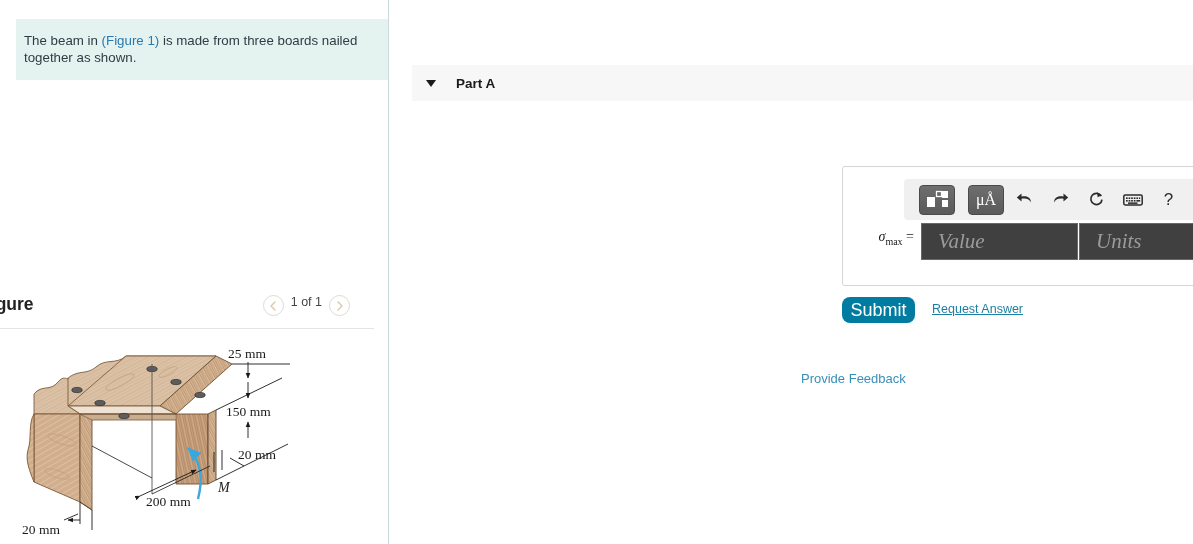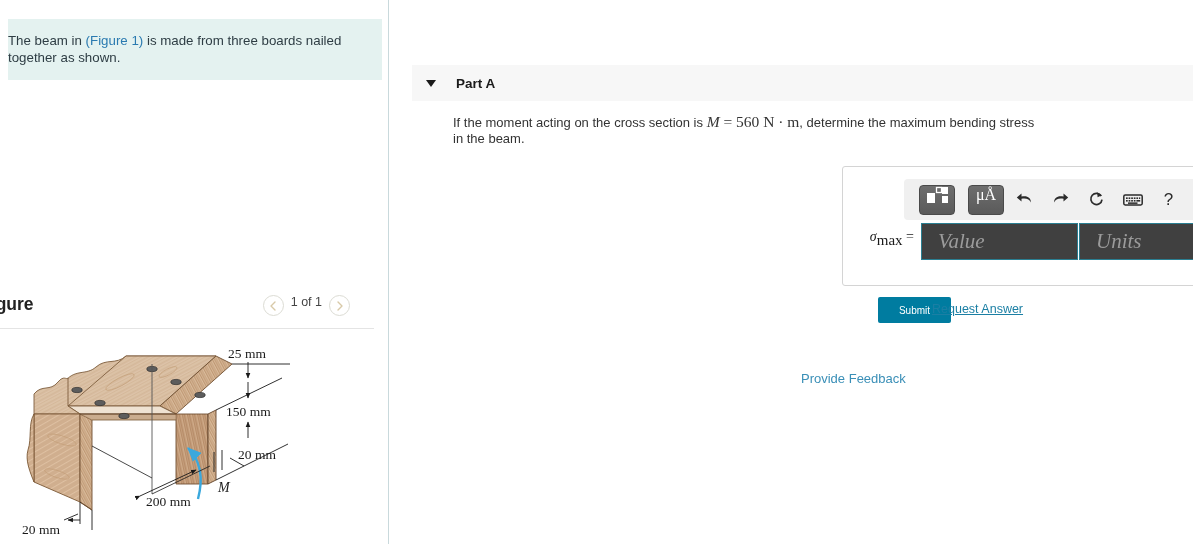--- a/index.html
+++ b/index.html
@@ -23,24 +23,24 @@
     left: 0; top: 0;
     width: 389px;
     height: 544px;
     background: #ffffff;
     border-right: 1px solid #c9d9dc;
     box-sizing: border-box;
     overflow: hidden;
   }
   #problem-statement {
     position: absolute;
-    left: 8px; top: 19px;
+    left: 16px; top: 19px;
     width: 374px;
     background: #e4f2f0;
-    padding: 13px 0 14px 0;
+    padding: 13px 0 14px 8px;
     box-sizing: border-box;
     font-size: 13.3px;
     line-height: 17px;
     color: #2e3d44;
   }
   #problem-statement .figlink {
     color: #2a7ab0;
     cursor: pointer;
   }
 
@@ -179,20 +179,21 @@
     padding-left: 7px;
     box-sizing: border-box;
     gap: 5px;
   }
   .tb-dark {
     width: 36px; height: 30px;
     background: linear-gradient(#6e6e6e, #5a5a5a);
     border: 1px solid #4a4a4a;
     border-radius: 4px;
     display: flex;
+    align-items: center;
     justify-content: center;
     cursor: pointer;
     box-sizing: border-box;
     margin-left: 8px;
   }
   .tb-plain {
     width: 31px; height: 30px;
     display: flex;
     align-items: center;
     justify-content: center;
@@ -232,26 +233,25 @@
   }
   #value-field { left: 78px; width: 157px; }
   #units-field { left: 236px; width: 146px; }
 
   #submit-button {
     position: absolute;
     left: 452px; top: 297px;
     width: 73px; height: 26px;
     background: #007ca0;
     color: #ffffff;
-    font-size: 10px;
+    font-size: 18px;
     border: none;
-    border-radius: 2px;
+    border-radius: 8px;
     cursor: pointer;
     font-family: "Liberation Sans", sans-serif;
-    margin-left: 36px;
   }
   #request-answer {
     position: absolute;
     left: 542px; top: 302px;
     font-size: 12.5px;
     color: #1b7fa4;
     text-decoration: underline;
     cursor: pointer;
   }
   #provide-feedback {
@@ -408,23 +408,20 @@
   </div>
 </div>
 
 <div id="right-panel">
 
   <div id="part-a-header">
     <div id="part-a-caret"></div>
     <div id="part-a-title">Part A</div>
   </div>
 
-  <div id="question-text">
-    <span>If the moment acting on the cross section is </span><span class="mathserif">M</span><span class="mathserif-up">&nbsp;</span><span class="mathserif-up">=</span><span class="mathserif-up">&nbsp;</span><span class="mathserif-up">560</span><span class="mathserif-up">&nbsp;</span><span class="mathserif-up">N · m</span><span>, determine the maximum bending stress in the beam.</span>
-  </div>
 
 
   <div id="answer-box">
 
     <div id="math-toolbar">
 
       <div class="tb-dark">
         <svg width="23" height="19" viewBox="0 0 23 19">
           <rect x="1" y="7" width="8" height="10" fill="#ffffff"></rect>
           <rect x="10.5" y="1.5" width="5" height="5" fill="none" stroke="#ffffff" stroke-width="1.3"></rect>
@@ -473,21 +470,21 @@
             <rect x="13.4" y="7" width="3.8" height="1.6"></rect>
             <rect x="5" y="9.4" width="9.5" height="1.5"></rect>
           </g>
         </svg>
       </div>
 
       <div class="tb-plain" style="font-size:17px;font-weight:500;">?</div>
     </div>
 
     <div id="sigma-label">
-      <span>σ</span><sub style="font-style:normal;font-size:15px;text-align:right;">max</sub>&nbsp;<span style="font-style:normal;">=</span>
+      <span>σ</span><sub style="font-style:normal;font-size:10px;text-align:right;">max</sub>&nbsp;<span style="font-style:normal;">=</span>
     </div>
 
     <div class="ansfield" id="value-field">Value</div>
     <div class="ansfield" id="units-field">Units</div>
   </div>
 
   <button id="submit-button">Submit</button>
   <div id="request-answer">Request Answer</div>
   <div id="provide-feedback">Provide Feedback</div>
 </div>

